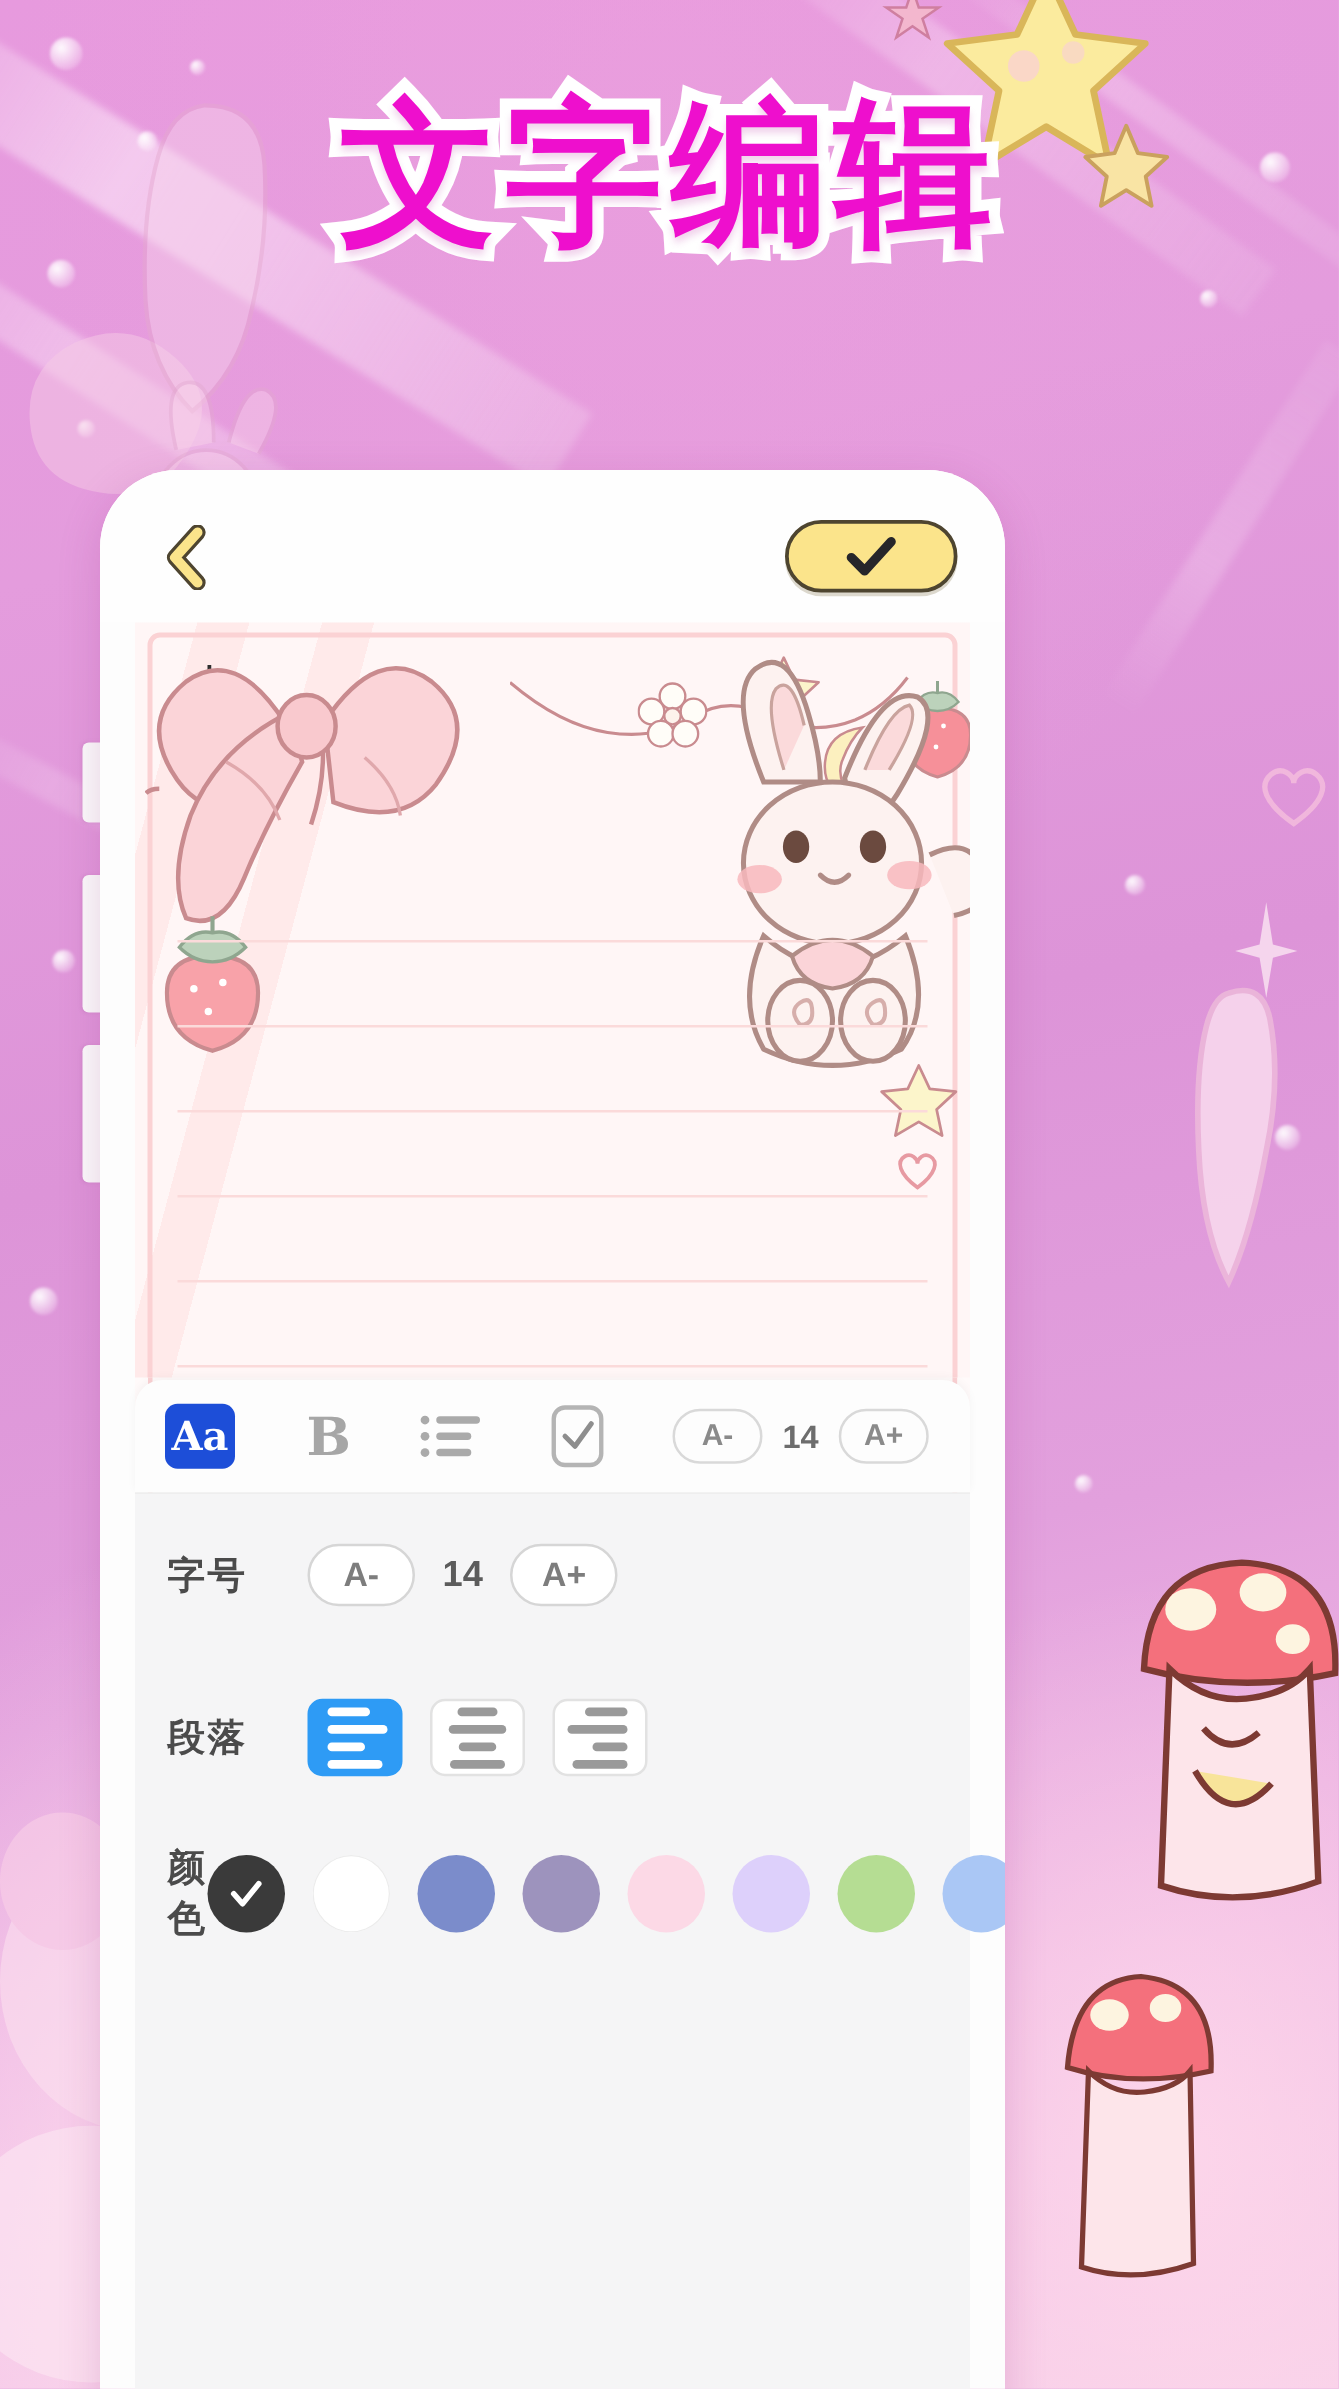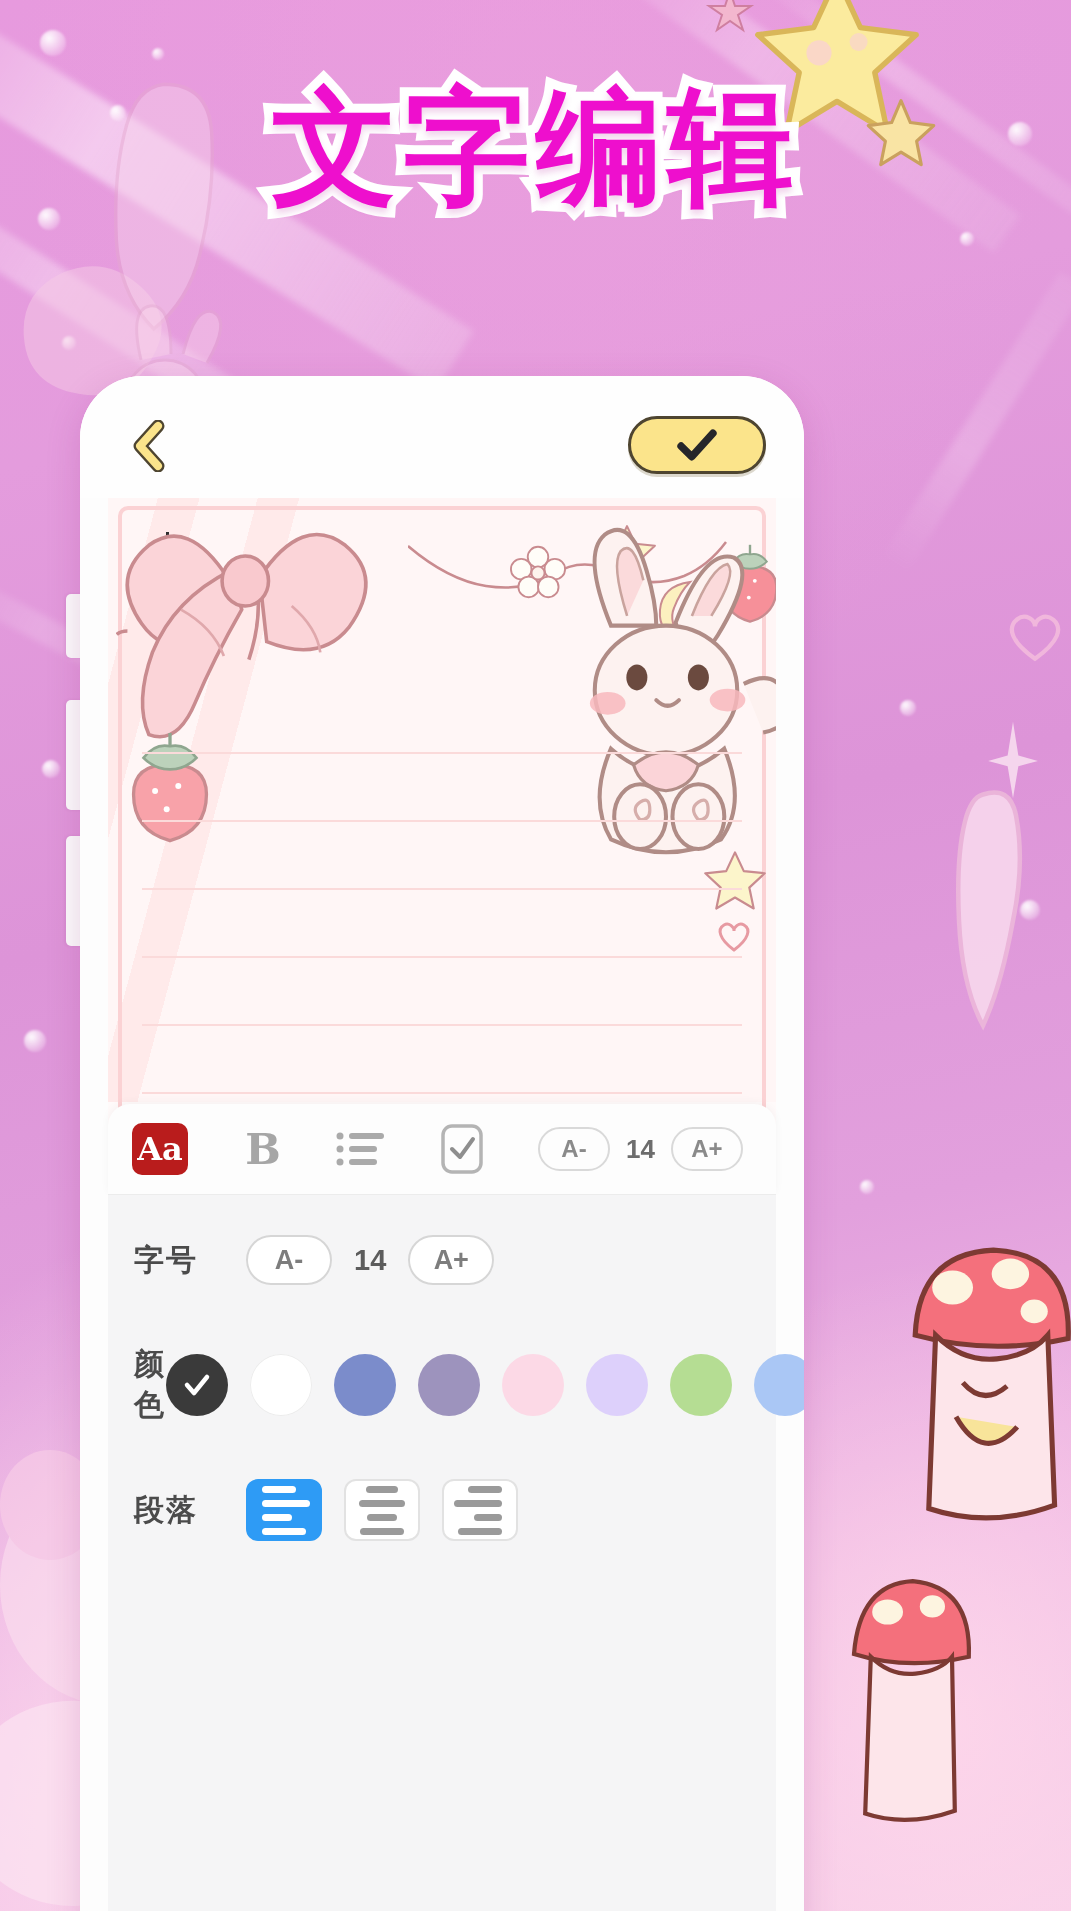--- a/index.html
+++ b/index.html
@@ -45,21 +45,21 @@
   }
   #main-title {
     font-size: 126px;
     font-weight: bold;
     letter-spacing: 6px;
     color: #ee0fcd;
     line-height: 1.12;
     -webkit-text-stroke: 18px #ffffff;
     paint-order: stroke fill;
     text-shadow: 0 5px 6px rgba(190,60,170,0.22);
-    font-family: Liberation Serif, serif;
+    font-family: Liberation Mono, monospace;
   }
   #sub-title {
     margin-top: 12px;
     font-size: 48px;
     font-weight: bold;
     letter-spacing: 4px;
     color: #e81ac6;
     -webkit-text-stroke: 9px #ffffff;
     paint-order: stroke fill;
     font-family: "DejaVu Sans", sans-serif;
@@ -149,21 +149,21 @@
     position: absolute; left: 0; top: 0; width: 668px; height: 90px;
     background: #fdfdfd;
     border-radius: 22px 22px 0 0;
     display: flex; align-items: center;
     padding: 0 24px;
     gap: 0;
     box-shadow: 0 -2px 8px rgba(0,0,0,0.04);
   }
   .tb-item { display: flex; align-items: center; justify-content: center; }
   #tb-aa {
-    width: 56px; height: 52px; background: #b91c1c; border-radius: 10px;
+    width: 56px; height: 52px; background: #1d4ed8; border-radius: 10px;
     color: #fff; font-size: 32px; font-weight: bold;
     font-family: "DejaVu Serif", serif;
     margin-right: 54px;
   }
   #tb-bold {
     font-size: 42px; font-weight: bold; color: #a6a6a6;
     font-family: "DejaVu Serif", serif; width: 42px; margin-right: 52px;
   }
   #tb-list { width: 48px; margin-right: 56px; }
   #tb-check { width: 44px; margin-right: 54px; }
@@ -463,36 +463,20 @@
 
       <div class="row" id="row-size">
         <div class="row-label">字号</div>
         <div class="pill-md">
           <span>A-</span>
         </div>
         <div id="size-num">14</div>
         <div class="pill-md">
           <span>A+</span>
         </div>
-      </div>
-
-      <div class="row" id="row-color">
-        <div class="row-label">颜色</div>
-        <div class="swatch" style="background:#3a3a3a;">
-          <svg viewBox="0 0 32 32" width="32" height="32">
-            <path d="M6 16 L13 24 L26 8" fill="none" stroke="#fff" stroke-width="4.5" stroke-linecap="round" stroke-linejoin="round"></path>
-          </svg>
-        </div>
-        <div class="swatch white" style="background:#ffffff;"></div>
-        <div class="swatch" style="background:#7b8ccb;"></div>
-        <div class="swatch" style="background:#9d93bd;"></div>
-        <div class="swatch" style="background:#fcd9e6;"></div>
-        <div class="swatch" style="background:#ddd0fb;"></div>
-        <div class="swatch" style="background:#b5dd93;"></div>
-        <div class="swatch" style="background:#aac7f5;"></div>
       </div>
 
       <div class="row" id="row-align">
         <div class="row-label">段落</div>
         <div class="align-btn active">
           <i style="width:34px;"></i>
           <i style="width:48px;"></i>
           <i style="width:30px;"></i>
           <i style="width:44px;"></i>
         </div>
@@ -503,15 +487,31 @@
           <i style="width:44px;"></i>
         </div>
         <div class="align-btn" style="align-items:flex-end;">
           <i style="width:34px;"></i>
           <i style="width:48px;"></i>
           <i style="width:28px;"></i>
           <i style="width:44px;"></i>
         </div>
       </div>
 
+      <div class="row" id="row-color">
+        <div class="row-label">颜色</div>
+        <div class="swatch" style="background:#3a3a3a;">
+          <svg viewBox="0 0 32 32" width="32" height="32">
+            <path d="M6 16 L13 24 L26 8" fill="none" stroke="#fff" stroke-width="4.5" stroke-linecap="round" stroke-linejoin="round"></path>
+          </svg>
+        </div>
+        <div class="swatch white" style="background:#ffffff;"></div>
+        <div class="swatch" style="background:#7b8ccb;"></div>
+        <div class="swatch" style="background:#9d93bd;"></div>
+        <div class="swatch" style="background:#fcd9e6;"></div>
+        <div class="swatch" style="background:#ddd0fb;"></div>
+        <div class="swatch" style="background:#b5dd93;"></div>
+        <div class="swatch" style="background:#aac7f5;"></div>
+      </div>
+
     </div>
   </div>
 </div>
 
 </body></html>

